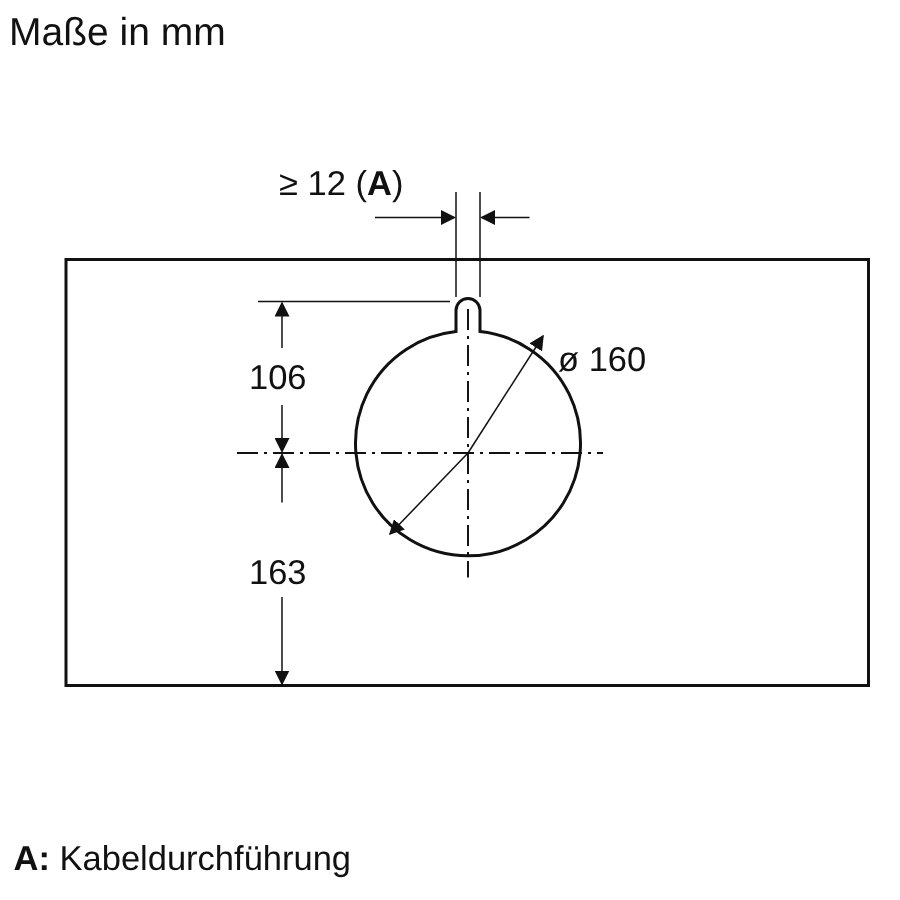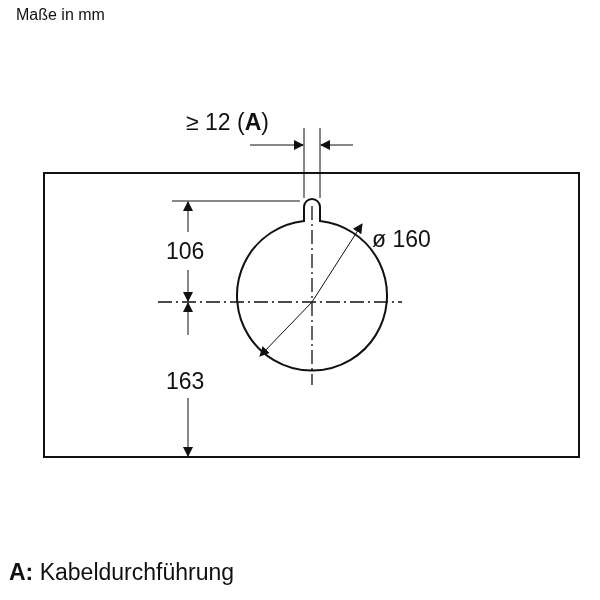--- a/index.html
+++ b/index.html
@@ -1,18 +1,18 @@
 <!DOCTYPE html>
 <html><head>
 <meta charset="utf-8">
 <style>
   html, body { margin:0; padding:0; background:#ffffff; }
   body { width:600px; height:600px; position:relative; overflow:hidden;
          font-family: "Liberation Sans", sans-serif; color:#111; }
-  .title { position:absolute; left:16px; top:6px; font-size:16px; }
+  .title { position:absolute; left:6px; top:6px; font-size:26px; }
   .legend { position:absolute; left:9px; top:559px; font-size:23px;text-align:center; }
   .legend b { font-weight:bold; }
   svg { position:absolute; left:0; top:0; }
   .dimtext { font-family: "Liberation Sans", sans-serif; font-size:23px; fill:#111; }
 </style>
 </head>
 <body>
 
 <div class="title">Maße in mm</div>
 

